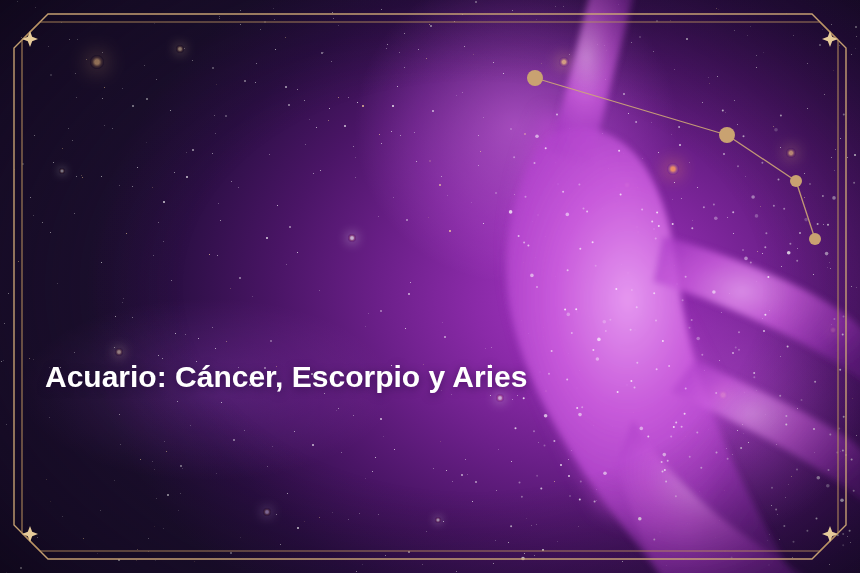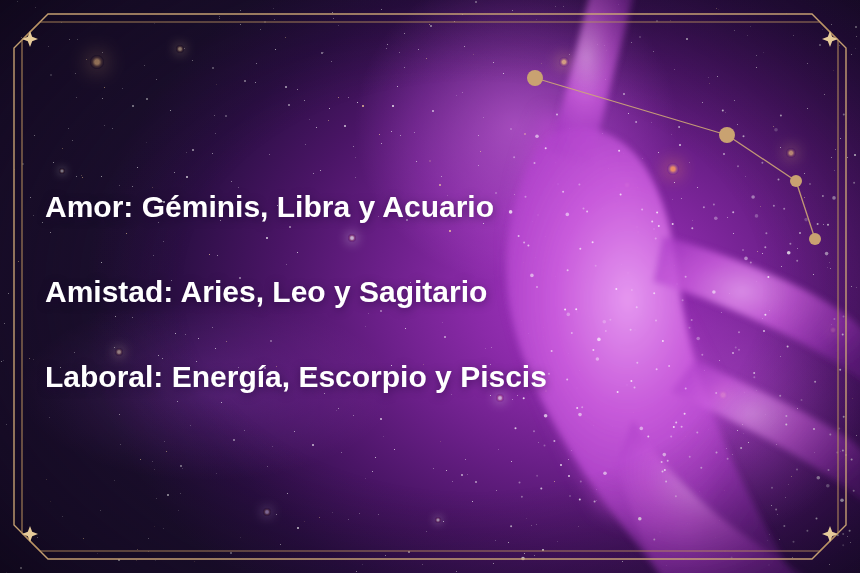--- a/index.html
+++ b/index.html
@@ -901,30 +901,22 @@
     <g fill="#e6cb9a">
       <path d="M30 31 L32.2 36.8 L38 39 L32.2 41.2 L30 47 L27.8 41.2 L22 39 L27.8 36.8 Z"></path>
       <path d="M830 31 L832.2 36.8 L838 39 L832.2 41.2 L830 47 L827.8 41.2 L822 39 L827.8 36.8 Z"></path>
       <path d="M30 526 L32.2 531.8 L38 534 L32.2 536.2 L30 542 L27.8 536.2 L22 534 L27.8 531.8 Z"></path>
       <path d="M830 526 L832.2 531.8 L838 534 L832.2 536.2 L830 542 L827.8 536.2 L822 534 L827.8 531.8 Z"></path>
     </g>
   </svg>
 
   <div class="content">
 
-    <div class="line l1">
-      <span>Amor:</span>
-      <span>Géminis, Libra y Acuario</span>
+
+
+    <div class="line l3">
+      <span>Acuario:</span>
+      <span>Cáncer, Escorpio y Aries</span>
     </div>
 
-    <div class="line l2">
-      <span>Amistad:</span>
-      <span>Aries, Leo y Sagitario</span>
-    </div>
-
-    <div class="line l3">
-      <span>Laboral:</span>
-      <span>Energía, Escorpio y Piscis</span>
-    </div>
-
   </div>
 
 </div>
 
 </body></html>

